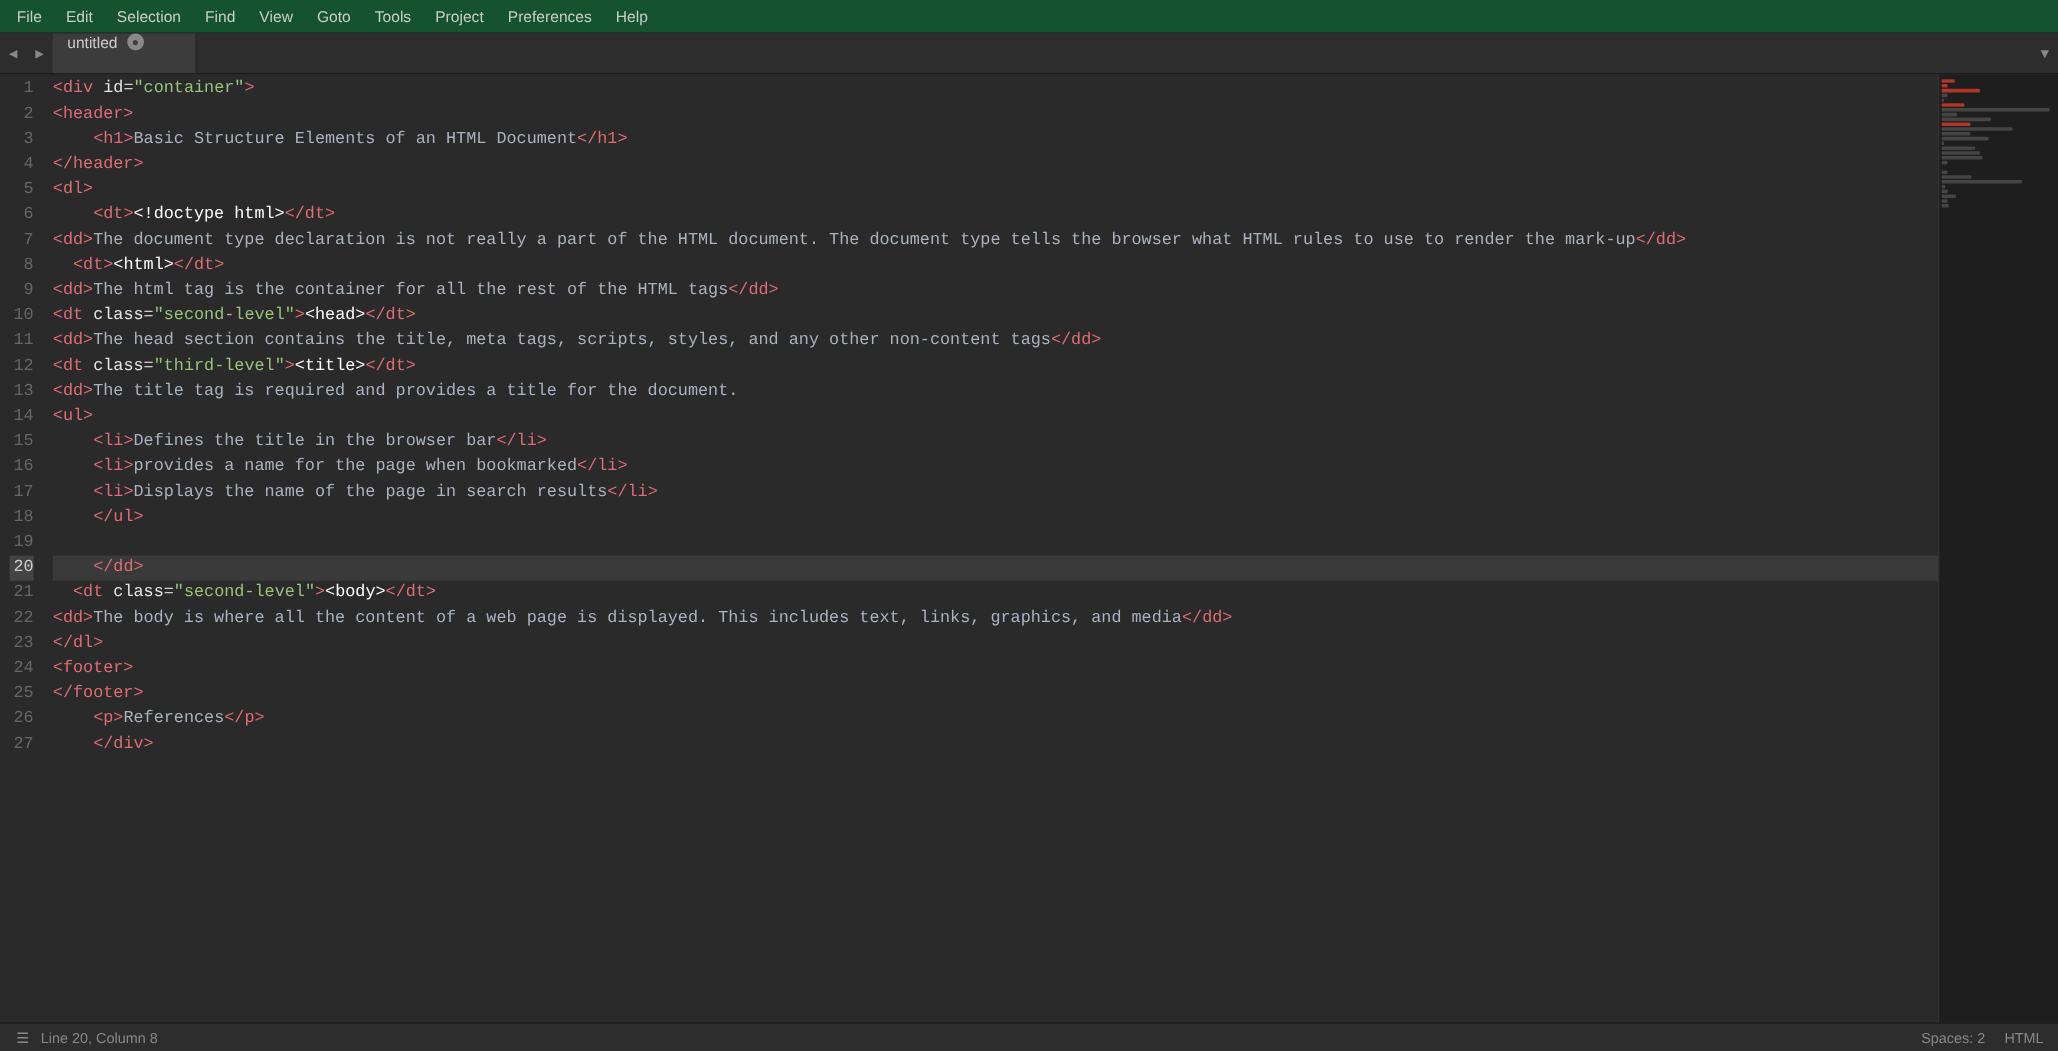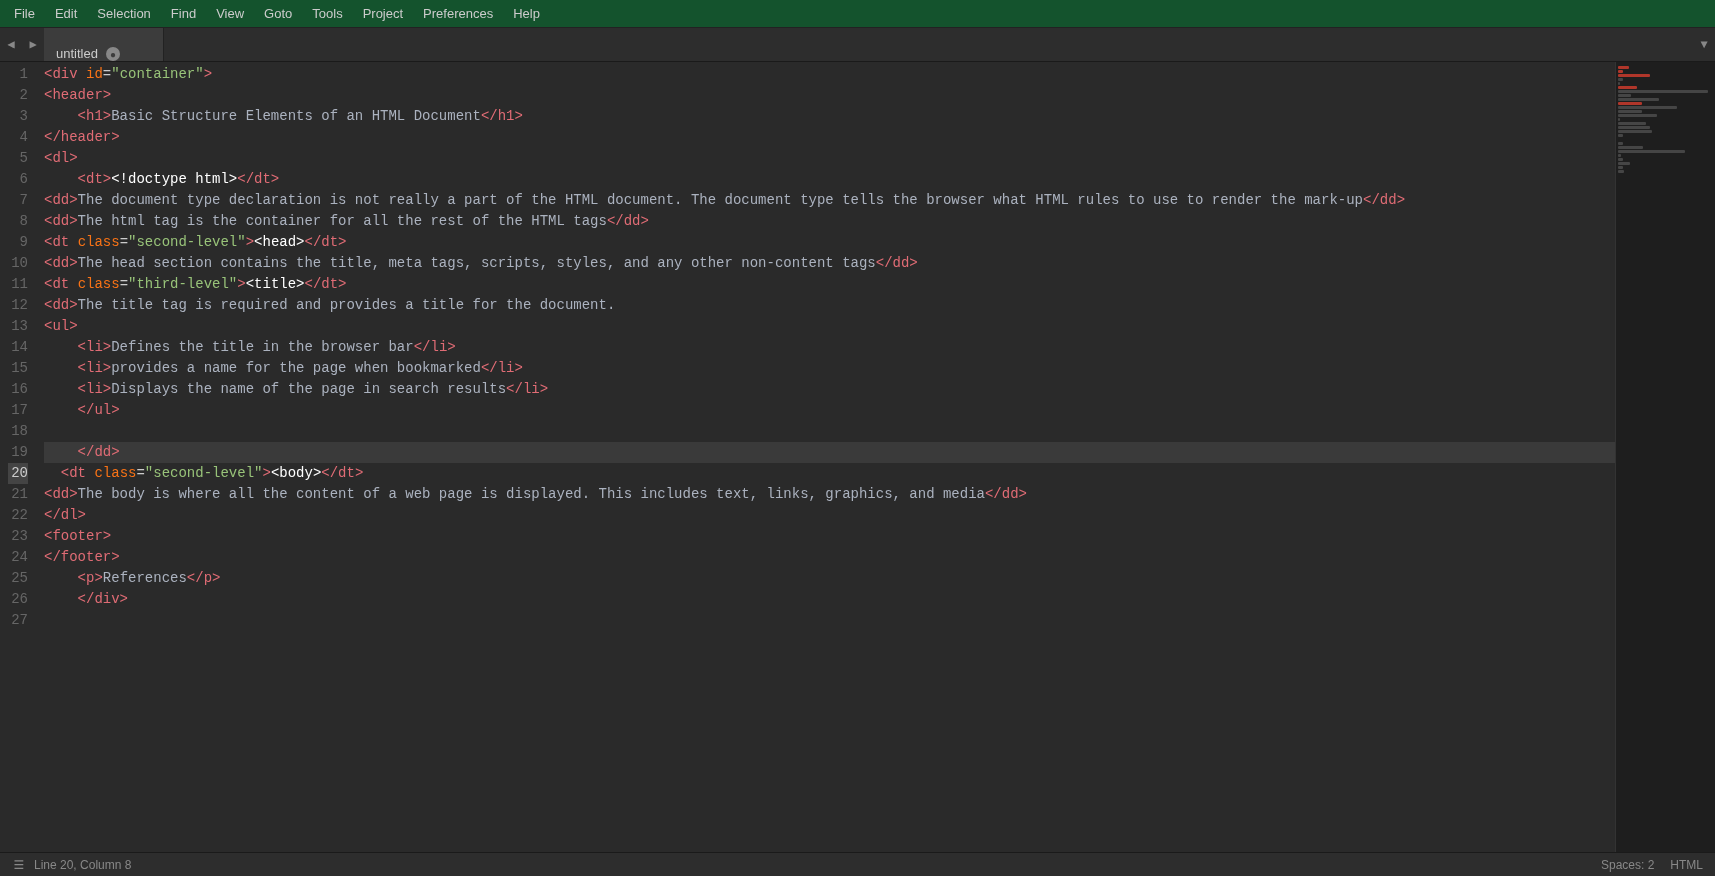--- a/index.html
+++ b/index.html
@@ -55,21 +55,21 @@
       font-size: 12px;
       flex-shrink: 0;
     }
 
     .tab {
       background: #3c3c3c;
       color: #ccc;
       padding: 0 12px;
       height: 100%;
       display: flex;
-      align-items: flex-end;
+      align-items: flex-start;
       gap: 8px;
       font-size: 13px;
       font-family: Arial, sans-serif;
       border-right: 1px solid #222;
       cursor: pointer;
       min-width: 120px;
     }
 
     .tab-close {
       width: 14px;
@@ -145,21 +145,21 @@
       font-size: 14px;
       font-family: 'Courier New', Courier, monospace;
     }
 
     .code-line.highlighted-line {
       background: #3a3a3a;
     }
 
     
     .tag { color: #e06c75; }           
-    .attr-name { color: #f97316; }     
+    .attr-name { color: #e5e5e5; }     
     .attr-val { color: #98c379; }      
     .text-content { color: #abb2bf; }  
     .entity { color: #ffffff; }
 
     
     #minimap {
       width: 100px;
       background: #1e1e1e;
       flex-shrink: 0;
       overflow: hidden;
@@ -271,20 +271,21 @@
       <span class="line-num">27</span>
     </div>
   <div id="code-area">
       <div class="code-line"><span class="tag">&lt;div</span> <span class="attr-name">id</span>=<span class="attr-val">"container"</span><span class="tag">&gt;</span></div>
       <div class="code-line"><span class="tag">&lt;header&gt;</span></div>
       <div class="code-line"><span class="text-content">    </span><span class="tag">&lt;h1&gt;</span><span class="text-content">Basic Structure Elements of an HTML Document</span><span class="tag">&lt;/h1&gt;</span></div>
       <div class="code-line"><span class="tag">&lt;/header&gt;</span></div>
       <div class="code-line"><span class="tag">&lt;dl&gt;</span></div>
       <div class="code-line"><span class="text-content">    </span><span class="tag">&lt;dt&gt;</span><span class="entity">&lt;!doctype html&gt;</span><span class="tag">&lt;/dt&gt;</span></div>
       <div class="code-line"><span class="tag">&lt;dd&gt;</span><span class="text-content">The document type declaration is not really a part of the HTML document. The document type tells the browser what HTML rules to use to render the mark-up</span><span class="tag">&lt;/dd&gt;</span></div>
+      <div class="code-line"><span class="text-content">  </span><span class="tag">&lt;dt&gt;</span><span class="entity">&lt;html&gt;</span><span class="tag">&lt;/dt&gt;</span></div>
       <div class="code-line"><span class="tag">&lt;dd&gt;</span><span class="text-content">The html tag is the container for all the rest of the HTML tags</span><span class="tag">&lt;/dd&gt;</span></div>
       <div class="code-line"><span class="tag">&lt;dt</span> <span class="attr-name">class</span>=<span class="attr-val">"second-level"</span><span class="tag">&gt;</span><span class="entity">&lt;head&gt;</span><span class="tag">&lt;/dt&gt;</span></div>
       <div class="code-line"><span class="tag">&lt;dd&gt;</span><span class="text-content">The head section contains the title, meta tags, scripts, styles, and any other non-content tags</span><span class="tag">&lt;/dd&gt;</span></div>
       <div class="code-line"><span class="tag">&lt;dt</span> <span class="attr-name">class</span>=<span class="attr-val">"third-level"</span><span class="tag">&gt;</span><span class="entity">&lt;title&gt;</span><span class="tag">&lt;/dt&gt;</span></div>
       <div class="code-line"><span class="tag">&lt;dd&gt;</span><span class="text-content">The title tag is required and provides a title for the document.</span></div>
       <div class="code-line"><span class="tag">&lt;ul&gt;</span></div>
       <div class="code-line"><span class="text-content">    </span><span class="tag">&lt;li&gt;</span><span class="text-content">Defines the title in the browser bar</span><span class="tag">&lt;/li&gt;</span></div>
       <div class="code-line"><span class="text-content">    </span><span class="tag">&lt;li&gt;</span><span class="text-content">provides a name for the page when bookmarked</span><span class="tag">&lt;/li&gt;</span></div>
       <div class="code-line"><span class="text-content">    </span><span class="tag">&lt;li&gt;</span><span class="text-content">Displays the name of the page in search results</span><span class="tag">&lt;/li&gt;</span></div>
       <div class="code-line"><span class="text-content">    </span><span class="tag">&lt;/ul&gt;</span></div>

